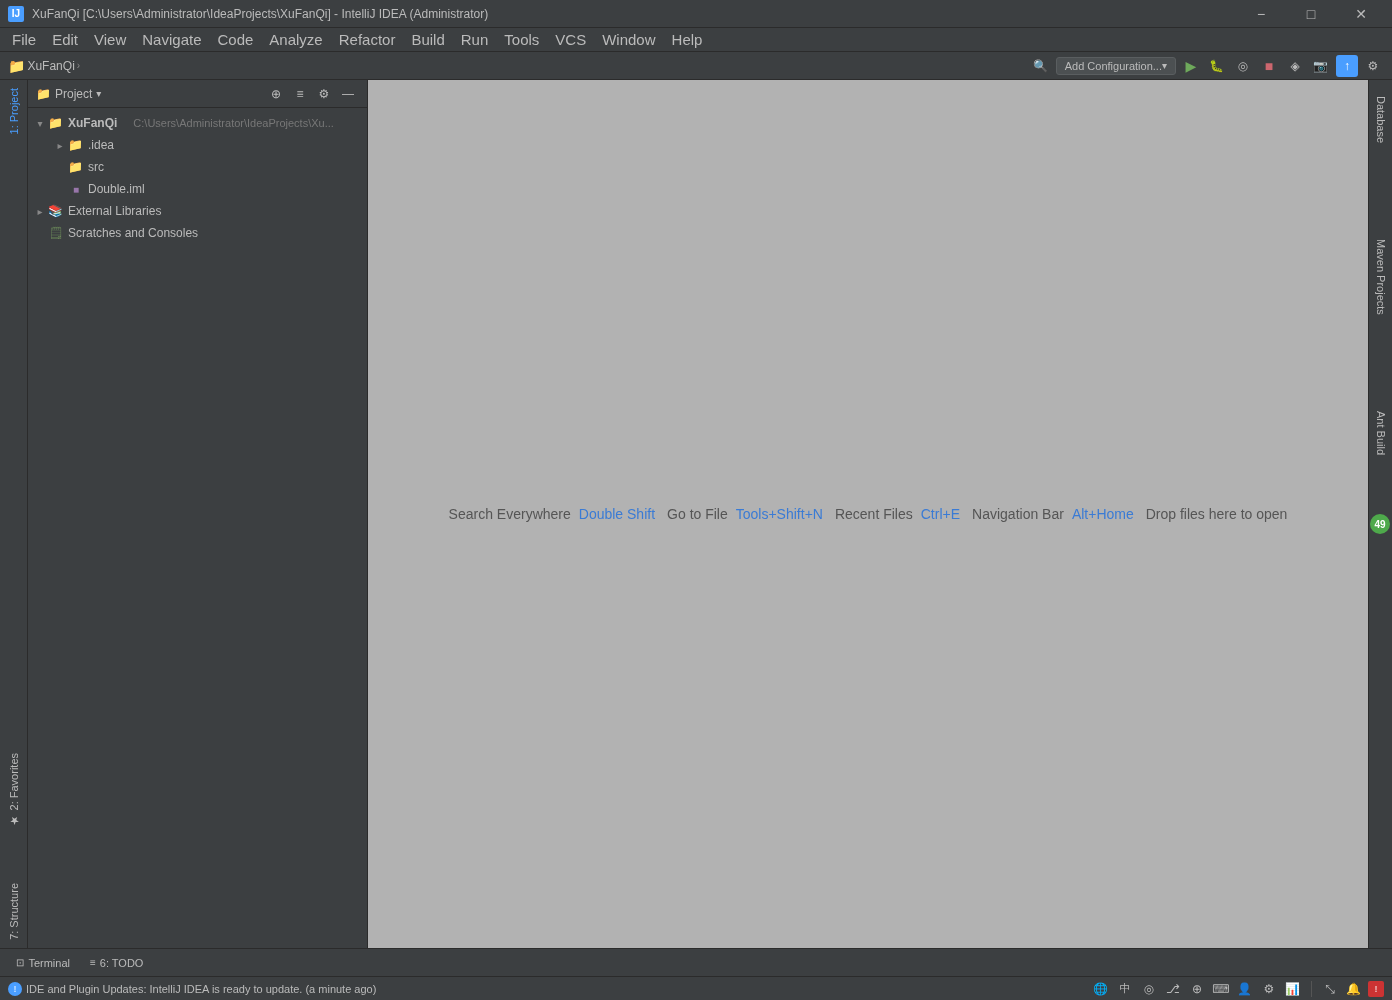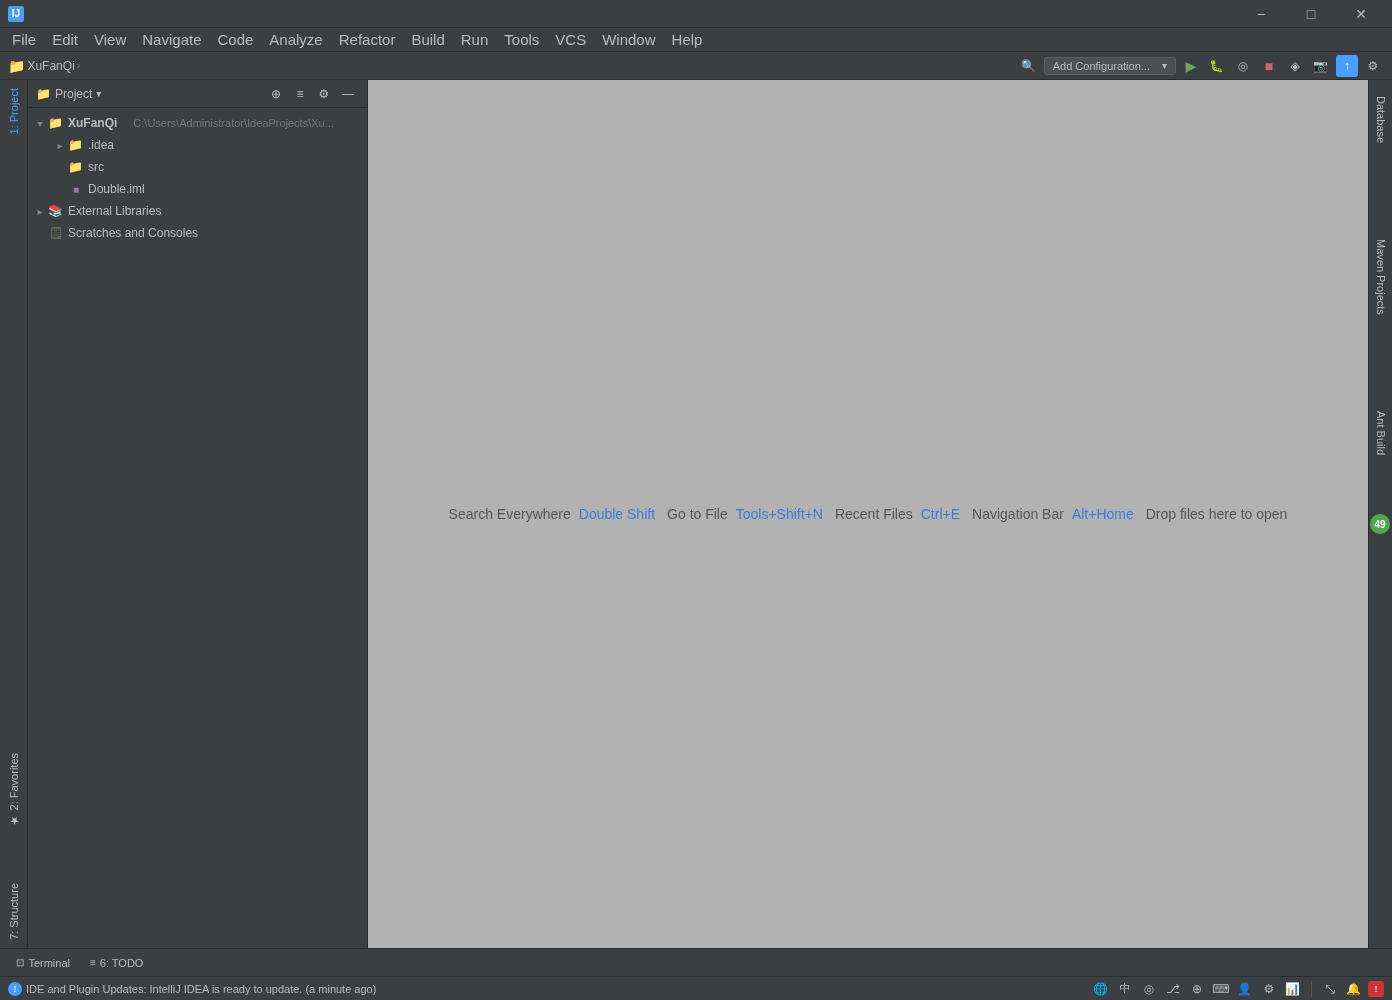--- a/index.html
+++ b/index.html
@@ -108,21 +108,21 @@
     .nav-btn {
       padding: 2px 8px;
       background: #4c5052;
       border: 1px solid #5a5e60;
       border-radius: 3px;
       color: #bbbbbb;
       font-size: 11px;
       cursor: pointer;
       display: flex;
       align-items: center;
-      gap: 12px;
+      gap: 0;
     }
     .run-btn {
       width: 22px;
       height: 22px;
       display: flex;
       align-items: center;
       justify-content: center;
       cursor: pointer;
       color: #6ea95b;
       font-size: 14px;
@@ -353,20 +353,21 @@
     }
   </style>
 </head>
 <body>
 
 <div class="title-bar">
   <div class="title-bar-left">
     <div class="title-bar-icon">
       <span>IJ</span>
     </div>
+    <span class="title-bar-title">XuFanQi [C:\Users\Administrator\IdeaProjects\XuFanQi] - IntelliJ IDEA (Administrator)</span>
   </div>
   <div class="title-bar-controls">
     <div class="title-bar-btn">−</div>
     <div class="title-bar-btn">□</div>
     <div class="title-bar-btn close">✕</div>
   </div>
 </div>
 
 <div class="menu-bar">
   <div class="menu-item">File</div>

